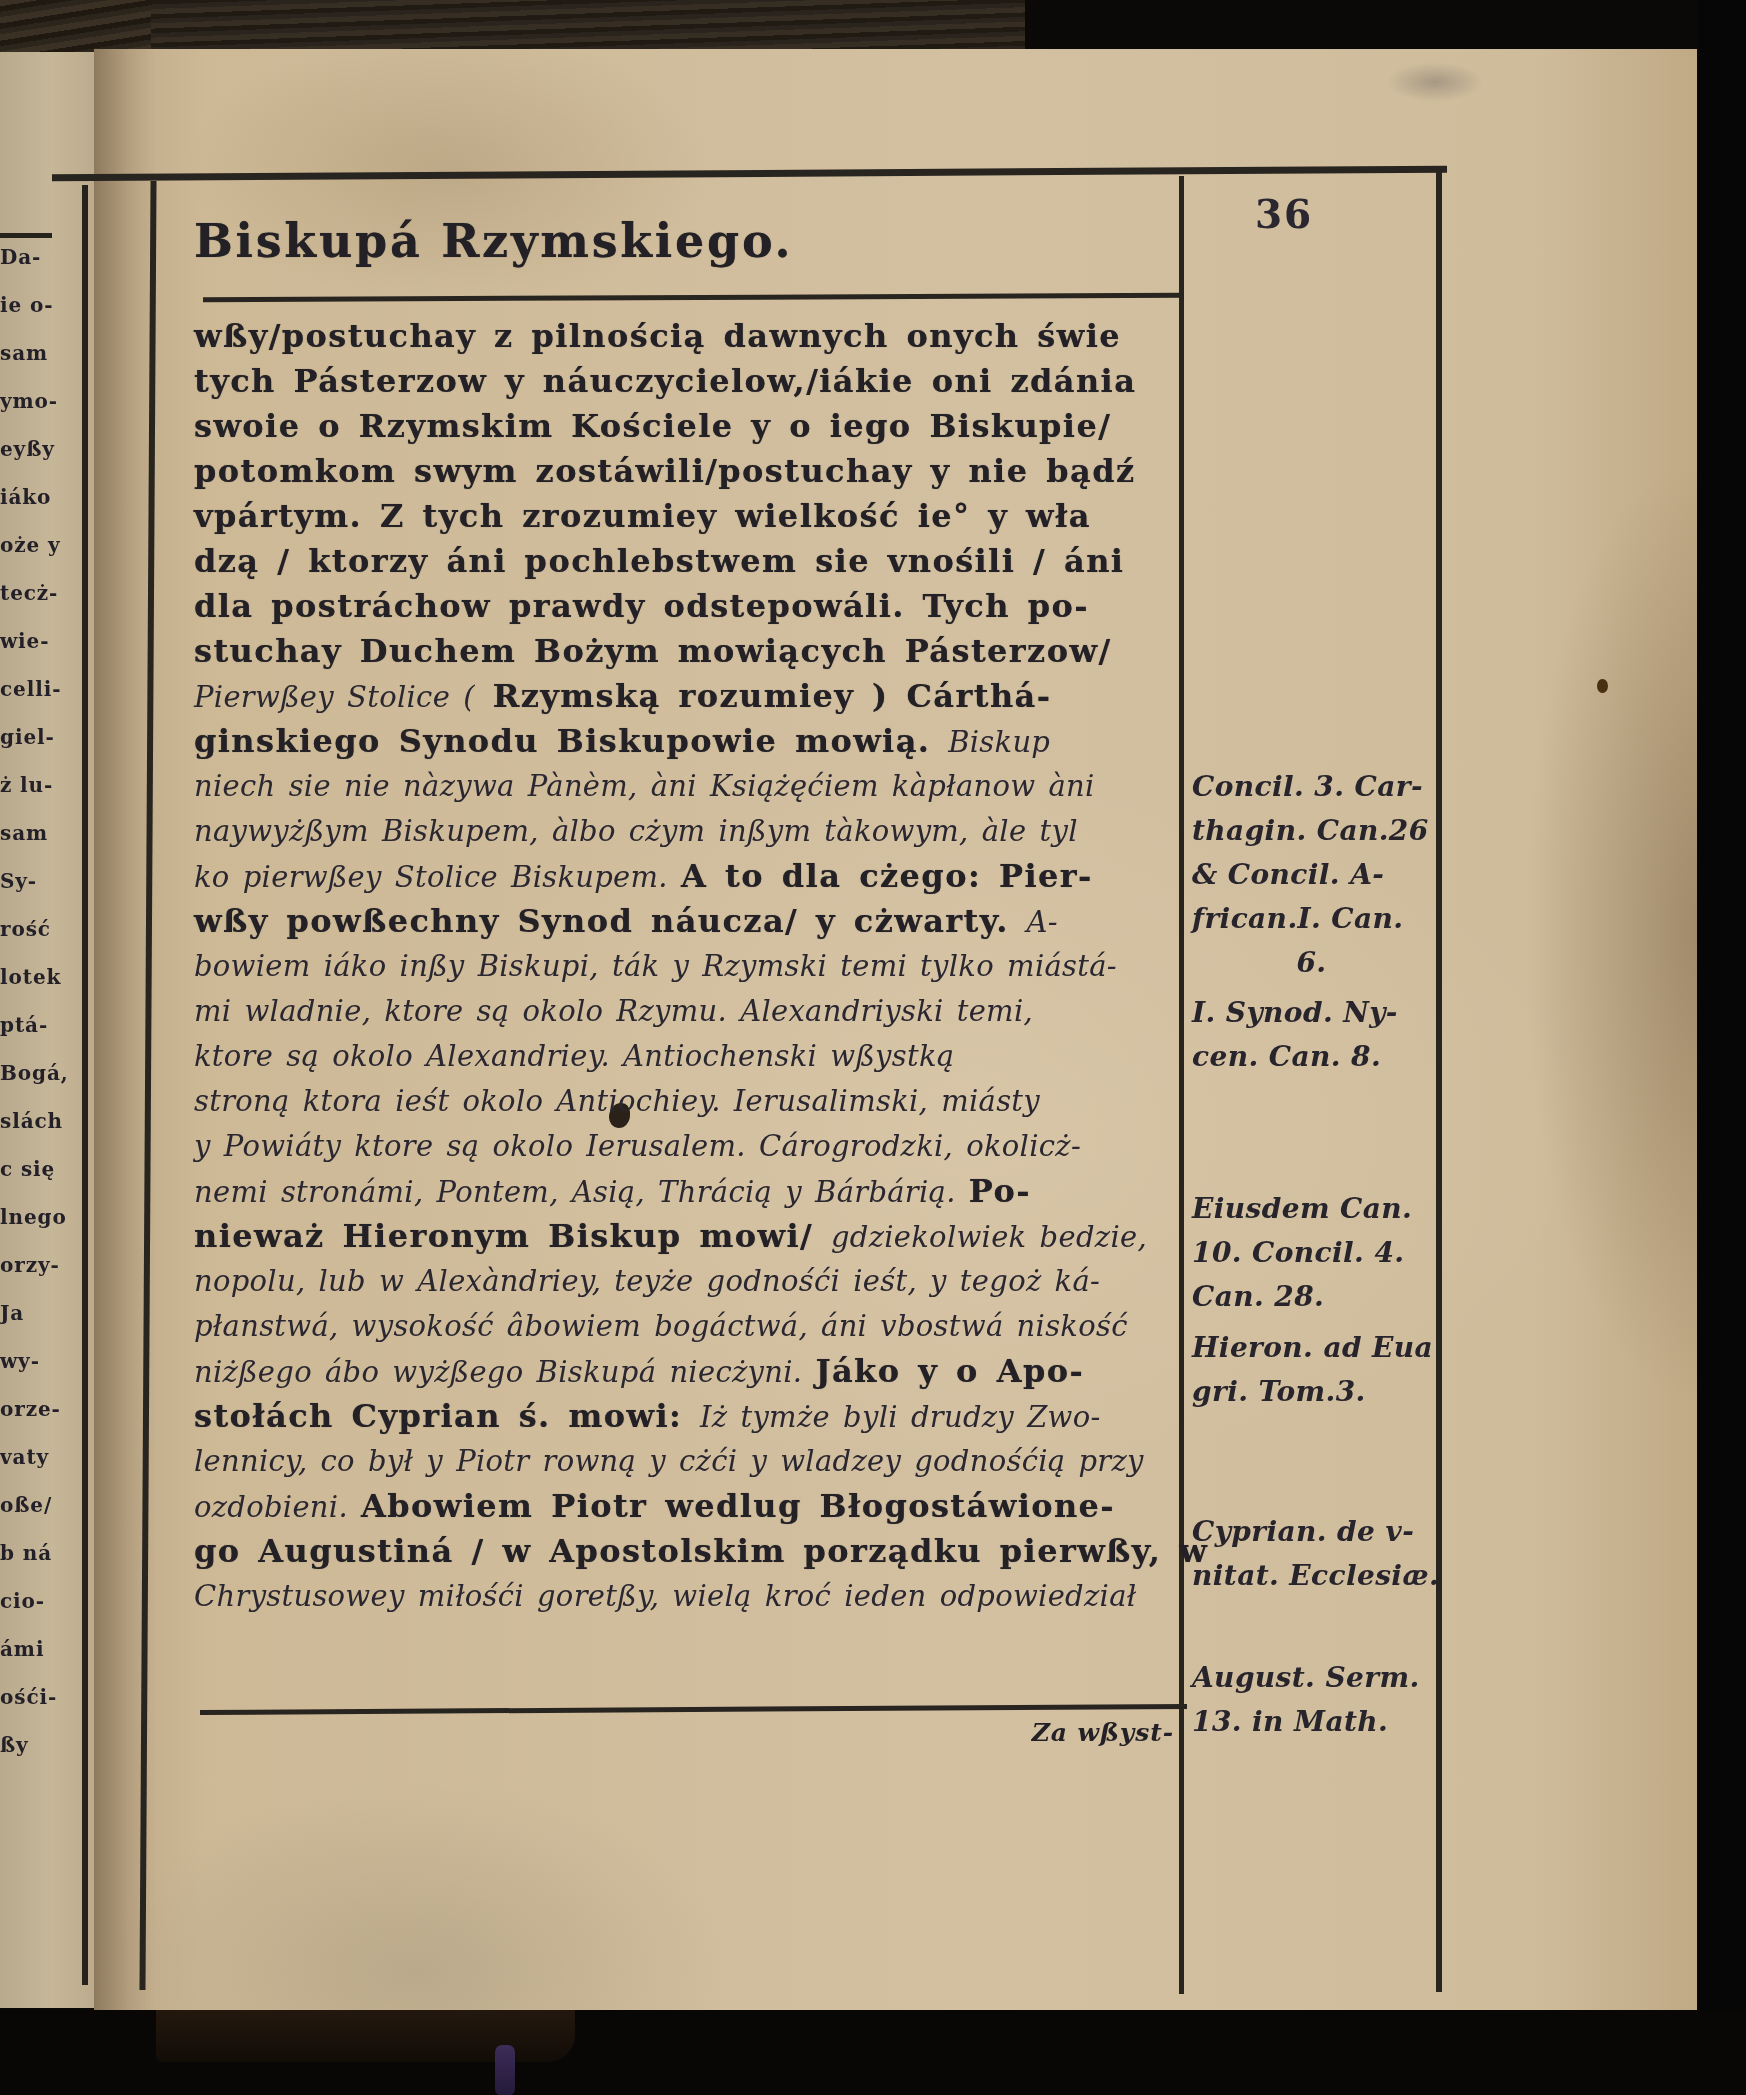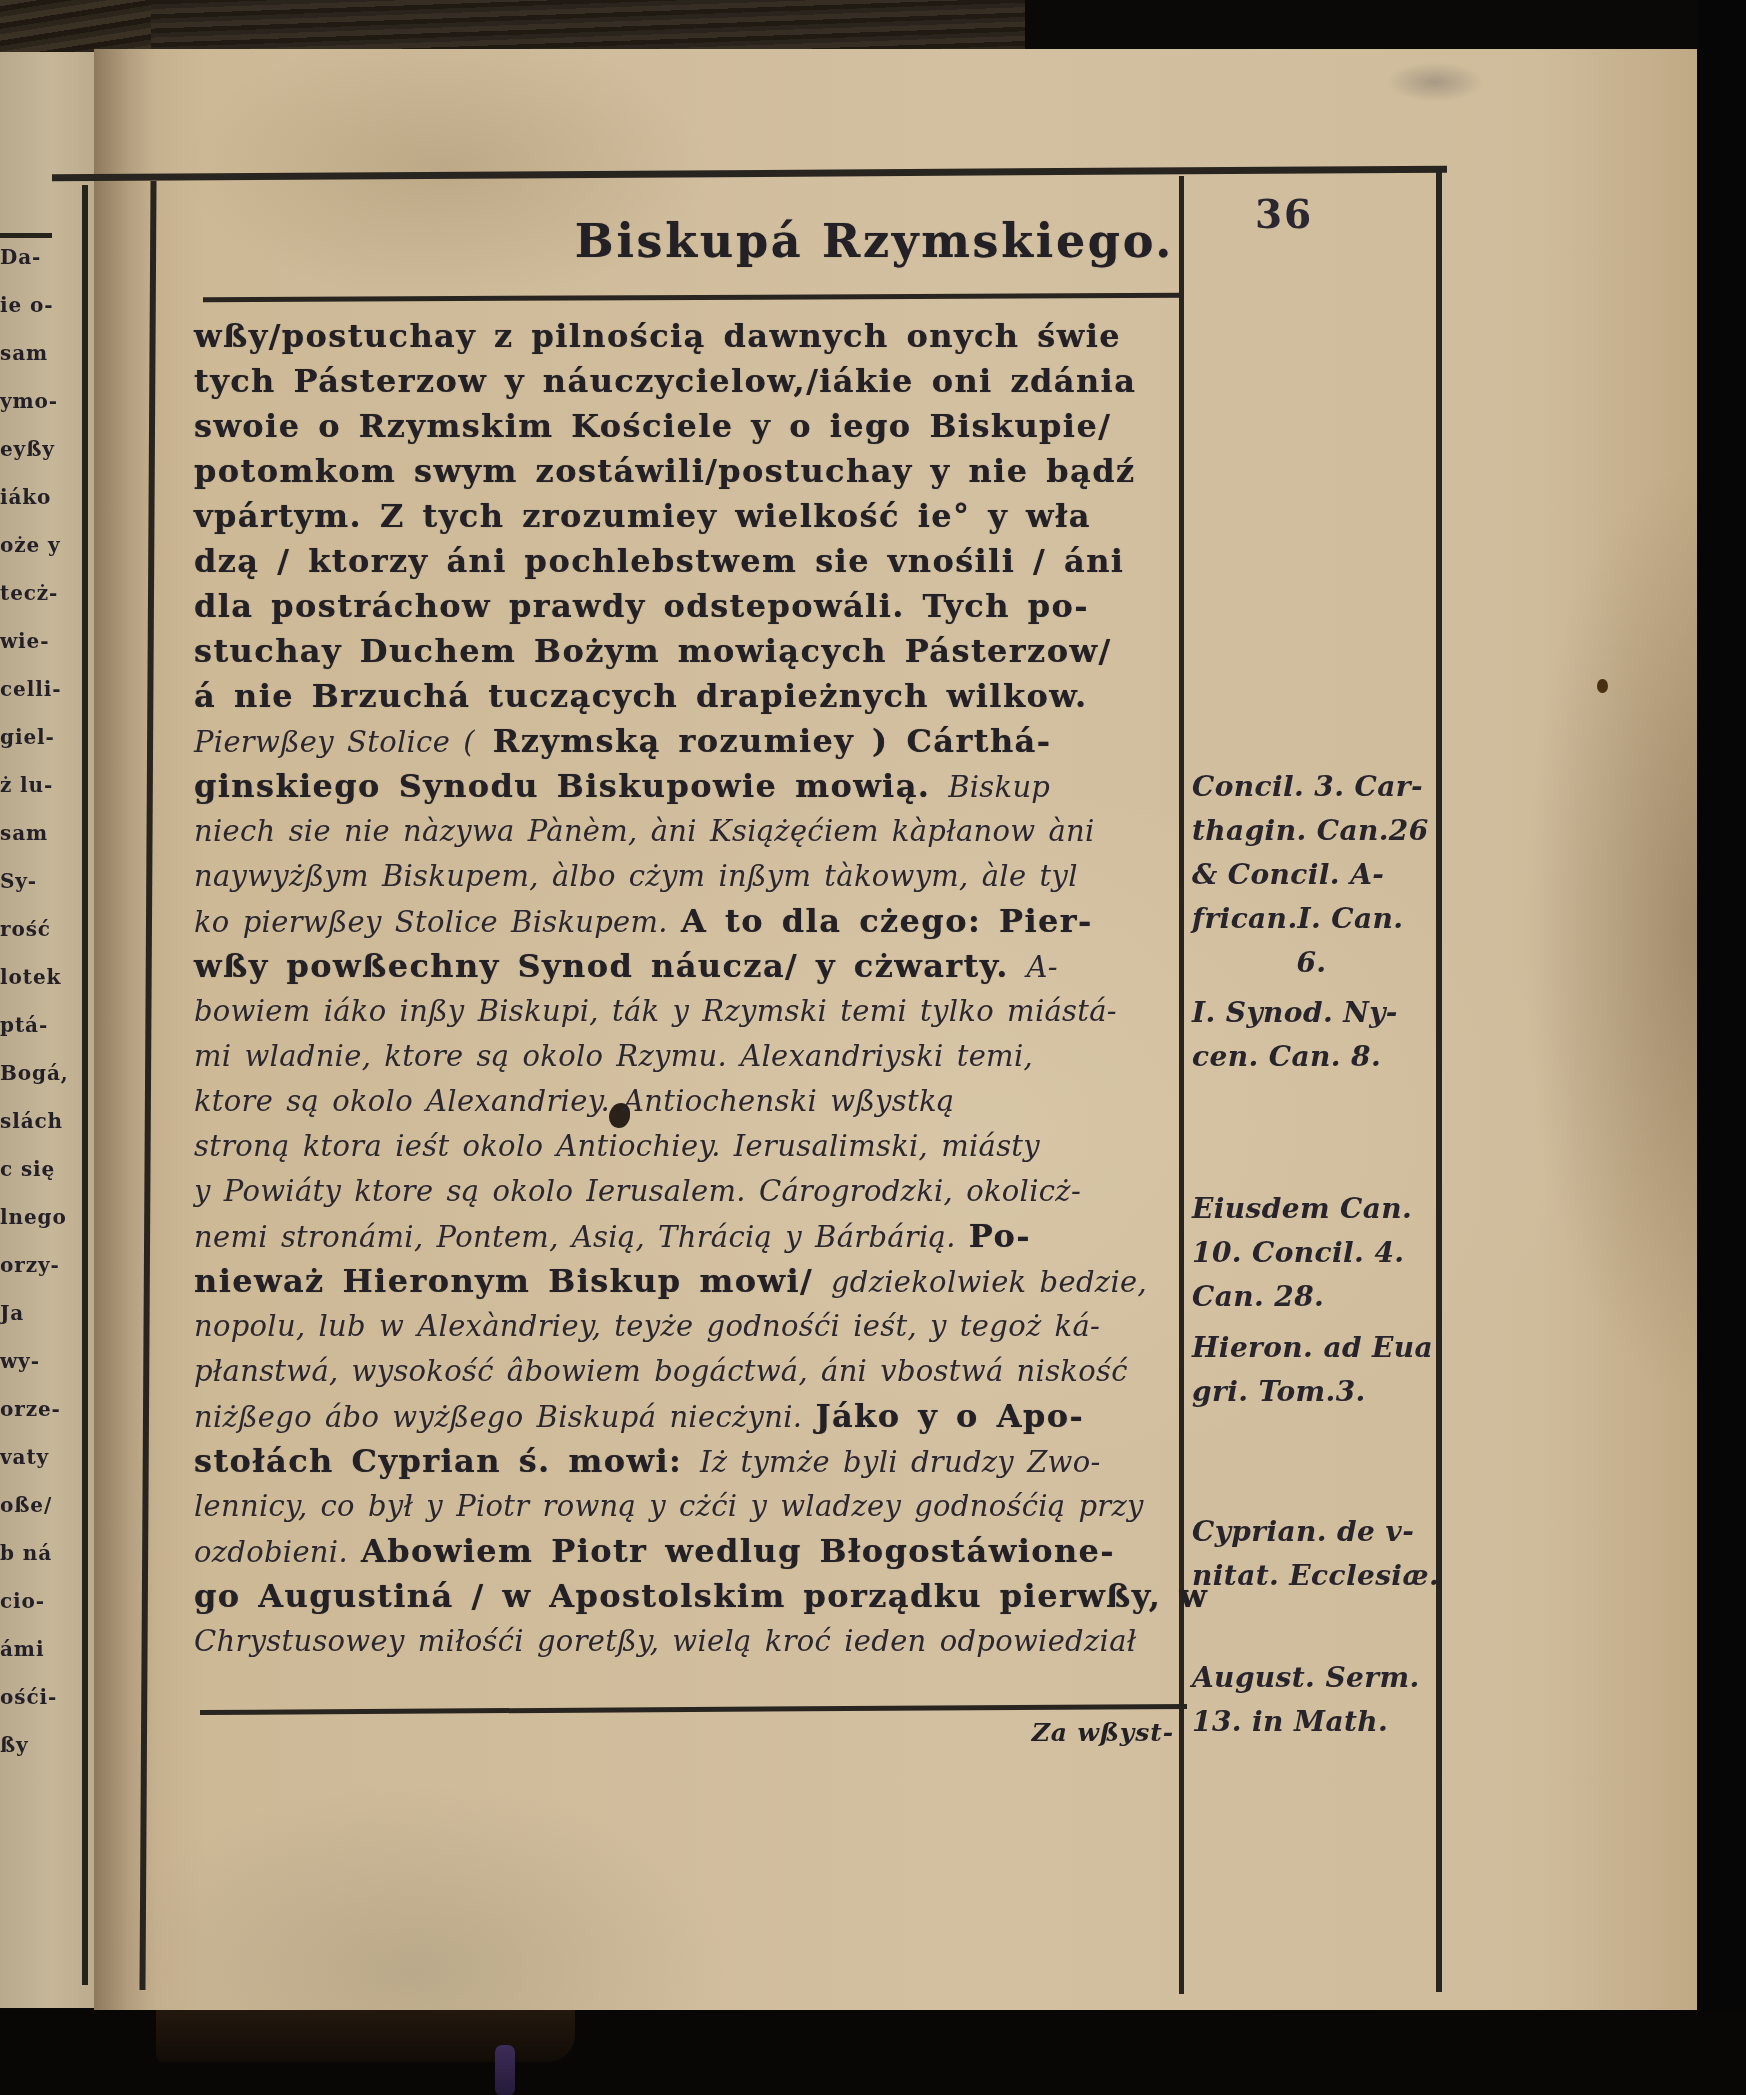--- a/index.html
+++ b/index.html
@@ -59,21 +59,21 @@
   .rule{position:absolute;background:#28241f;}
   .top-rule{left:52px;top:170px;width:1395px;height:7.1px;transform:rotate(-.35deg);}
   .header-rule{left:203px;top:295px;width:980px;height:5.3px;transform:rotate(-.25deg);}
   .bottom-rule{left:200px;top:1707px;width:987px;height:5.3px;transform:rotate(-.35deg);}
   .v-left{left:145px;top:181px;width:6.2px;height:1809px;transform:rotate(.35deg);}
   .v-mid{left:1179px;top:176px;width:5.3px;height:1818px;}
   .v-right{left:1436px;top:172px;width:6.2px;height:1820px;}
 
   
   .header{
-    position:absolute;left:194px;top:214px;width:980px;text-align:right;
+    position:absolute;left:194px;top:214px;width:980px;text-align:left;
     font-weight:700;font-size:46px;letter-spacing:2.7px;color:#232126;
     text-shadow:0 0 0.9px rgba(30,28,32,.6);white-space:nowrap;
   }
   .pageno{position:absolute;left:1255px;top:191px;width:98px;font-size:39px;font-weight:600;color:#2a2730;letter-spacing:1.8px;}
 
   
   .text-col{position:absolute;left:194px;top:314px;width:984px;}
   .line{height:45px;line-height:45px;white-space:nowrap;overflow:visible;}
   .f{font-weight:700;font-size:32px;letter-spacing:1.4px;word-spacing:5.3px;color:#232126;text-shadow:0 0 0.9px rgba(30,28,32,.55);}
   .i{font-style:italic;font-weight:500;font-size:29px;letter-spacing:0.3px;word-spacing:3.6px;color:#2a2730;}
@@ -154,21 +154,20 @@
 
 <div class="text-col">
     <div class="line"><span class="f">wßy/postuchay z pilnością dawnych onych świe</span></div>
     <div class="line"><span class="f">tych Pásterzow y náuczycielow,/iákie oni zdánia</span></div>
     <div class="line"><span class="f">swoie o Rzymskim Kościele y o iego Biskupie/</span></div>
     <div class="line"><span class="f">potomkom swym zostáwili/postuchay y nie bądź</span></div>
     <div class="line"><span class="f">vpártym. Z tych zrozumiey wielkość ie° y wła</span></div>
     <div class="line"><span class="f">dzą / ktorzy áni pochlebstwem sie vnośili / áni</span></div>
     <div class="line"><span class="f">dla postráchow prawdy odstepowáli. Tych po-</span></div>
     <div class="line"><span class="f">stuchay Duchem Bożym mowiących Pásterzow/</span></div>
-    <div class="line"><span class="f">á nie Brzuchá tuczących drapieżnych wilkow.</span></div>
     <div class="line"><span class="i">Pierwßey Stolice (</span><span class="f"> Rzymską rozumiey ) Cárthá-</span></div>
     <div class="line"><span class="f">ginskiego Synodu Biskupowie mowią. </span><span class="i">Biskup</span></div>
     <div class="line"><span class="i">niech sie nie nàzywa Pànèm, àni Książęćiem kàpłanow àni</span></div>
     <div class="line"><span class="i">naywyżßym Biskupem, àlbo cżym inßym tàkowym, àle tyl</span></div>
     <div class="line"><span class="i">ko pierwßey Stolice Biskupem. </span><span class="f">A to dla cżego: Pier-</span></div>
     <div class="line"><span class="f">wßy powßechny Synod náucza/ y cżwarty. </span><span class="i">A-</span></div>
     <div class="line"><span class="i">bowiem iáko inßy Biskupi, ták y Rzymski temi tylko miástá-</span></div>
     <div class="line"><span class="i">mi wladnie, ktore są okolo Rzymu. Alexandriyski temi,</span></div>
     <div class="line"><span class="i">ktore są okolo Alexandriey. Antiochenski wßystką</span></div>
     <div class="line"><span class="i">stroną ktora ieśt okolo Antiochiey. Ierusalimski, miásty</span></div>

